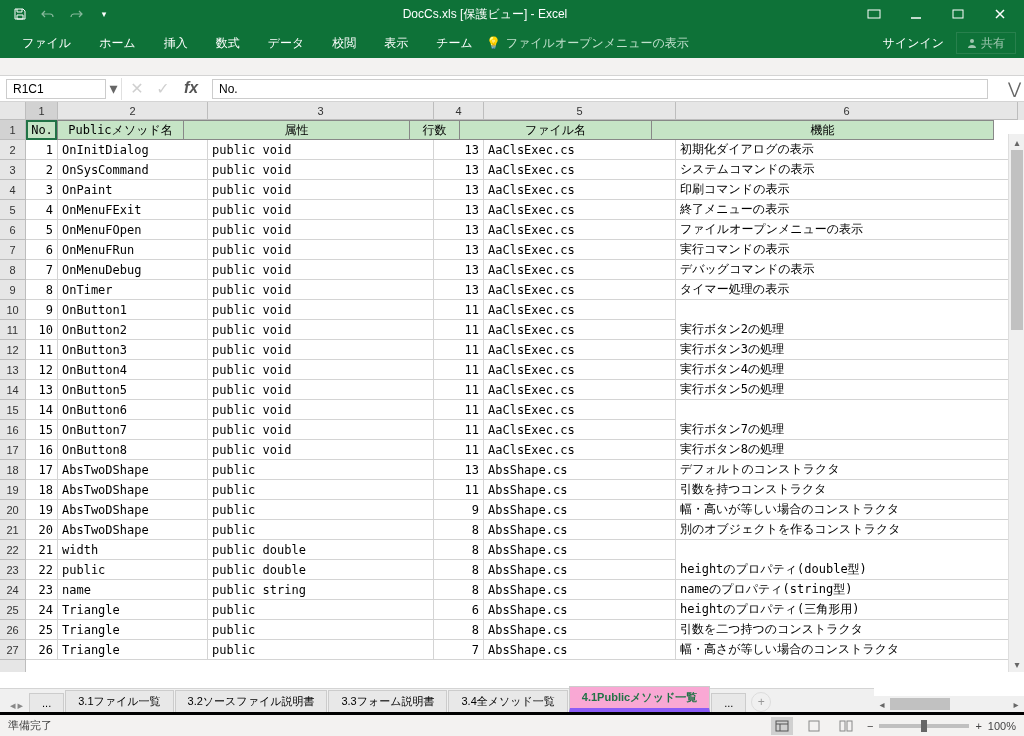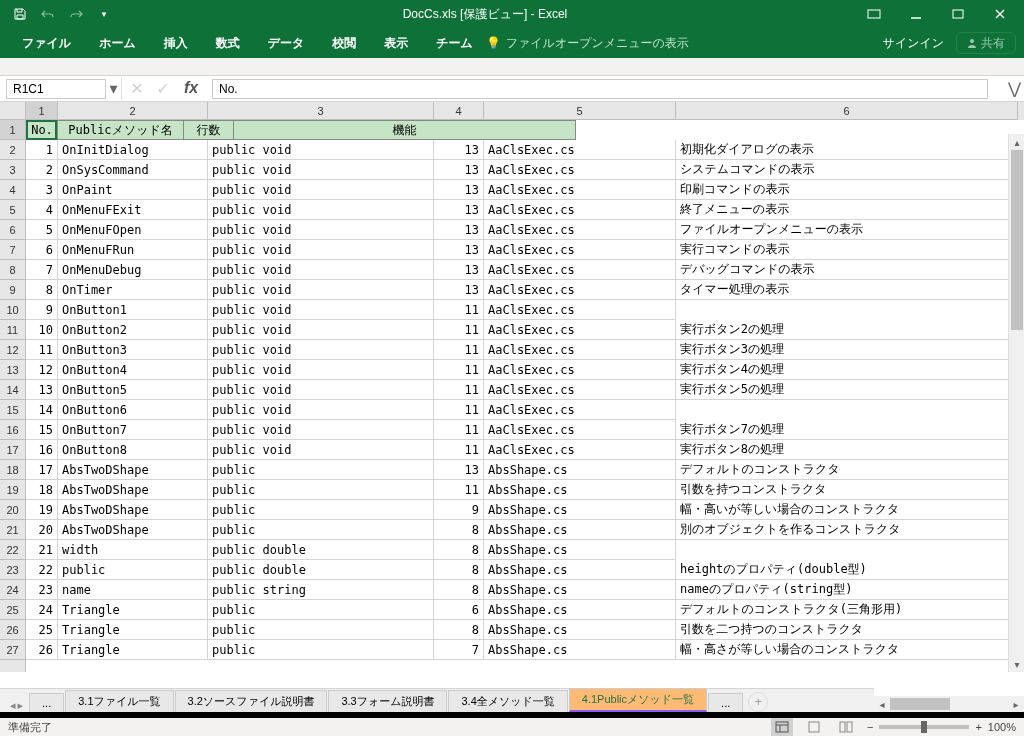--- a/index.html
+++ b/index.html
@@ -4,25 +4,25 @@
 <style>
 * { margin: 0; padding: 0; box-sizing: border-box; font-family: "Meiryo UI", "Yu Gothic", sans-serif; }
 body { background: #fff; width: 1024px; height: 736px; overflow: hidden; position: relative; }
 .titlebar { background: #0e7238; height: 28px; display: flex; align-items: center; color: #fff; font-size: 12px; }
 .qat { display: flex; align-items: center; padding-left: 8px; gap: 4px; }
 .qat-btn { width: 24px; height: 24px; display: flex; align-items: center; justify-content: center; cursor: pointer; }
 .title-center { flex: 1; text-align: center; }
 .winctl { display: flex; gap: 2px; padding-right: 4px; }
 .winctl-btn { width: 40px; height: 24px; display: flex; align-items: center; justify-content: center; cursor: pointer; }
 .ribbon { background: #0e7238; height: 30px; display: flex; align-items: center; padding: 0 8px; color: #fff; font-size: 12px; }
-.ribbon-tab { padding: 0 14px; cursor: pointer; height: 100%; display: flex; align-items: center; font-weight: bold; }
+.ribbon-tab { padding: 0 14px; cursor: pointer; height: 100%; display: flex; align-items: center; }
 .ribbon-spacer { flex: 1; }
 .tellme { display: flex; align-items: center; gap: 4px; color: #c0e0cc; }
 .signin { padding: 0 12px; cursor: pointer; }
-.share { padding: 0 10px; cursor: pointer; display: flex; align-items: center; gap: 4px; border: 1px solid #3a8a5c; border-radius: 6px; height: 22px; opacity: 0.6; }
+.share { padding: 0 10px; cursor: pointer; display: flex; align-items: center; gap: 4px; border: 1px solid #3a8a5c; border-radius: 0; height: 22px; opacity: 0.6; }
 .ribbon-body { background: #f3f2f1; height: 18px; border-bottom: 1px solid #d4d4d4; }
 .formula-bar { display: flex; align-items: center; height: 26px; border-bottom: 1px solid #d4d4d4; background: #fff; }
 .namebox { width: 100px; border: 1px solid #ccc; padding: 2px 6px; margin: 2px 0 2px 6px; font-size: 12px; background: #fff; }
 .fb-dd { width: 16px; display: flex; align-items: center; justify-content: center; color: #666; cursor: pointer; border-right: 1px solid #e0e0e0; height: 22px; }
 .fb-btns { display: flex; padding: 0 6px; gap: 8px; color: #888; }
 .fb-btn { cursor: pointer; width: 18px; text-align: center; }
 .fx { font-style: italic; font-weight: bold; color: #555; cursor: pointer; width: 22px; text-align: center; }
 .formula-input { flex: 1; border: 1px solid #ccc; padding: 2px 6px; margin: 2px 20px 2px 4px; font-size: 12px; }
 .formula-dd { width: 16px; color: #666; cursor: pointer; }
 .grid { display: flex; height: 552px; }
@@ -43,23 +43,23 @@
 .scrollbar-v { position: absolute; right: 0; top: 134px; width: 16px; height: 538px; background: #f0f0f0; border-left: 1px solid #dedede; }
 .scroll-thumb-v { position: absolute; top: 16px; left: 2px; width: 12px; height: 180px; background: #c1c1c1; }
 .scroll-arrow { width: 16px; height: 16px; display: flex; align-items: center; justify-content: center; color: #666; cursor: pointer; font-size: 10px; }
 .scrollbar-h { position: absolute; bottom: 24px; right: 0; width: 150px; height: 16px; background: #f0f0f0; display: flex; align-items: center; }
 .scroll-track-h { flex: 1; position: relative; height: 16px; }
 .scroll-thumb-h { position: absolute; left: 0; top: 2px; height: 12px; width: 60px; background: #c1c1c1; }
 .tabstrip { position: absolute; bottom: 24px; left: 0; right: 150px; height: 24px; background: #f0f0f0; display: flex; align-items: flex-end; border-top: 1px solid #d4d4d4; padding-left: 4px; }
 .tab-nav { display: flex; gap: 2px; padding: 0 6px; color: #888; }
 .tab-nav span { cursor: pointer; font-size: 11px; }
 .sheet-tab { padding: 3px 12px; font-size: 11px; border: 1px solid #ccc; border-bottom: none; background: #e8e8e8; cursor: pointer; margin-right: 1px; }
-.sheet-tab.active { background: #fdba74; color: #217346; border-bottom: 2px solid #8b5cf6; font-weight: normal; }
+.sheet-tab.active { background: #f9a8d4; color: #217346; border-bottom: 4px solid #8b5cf6; font-weight: bold; }
 .add-sheet { width: 20px; height: 20px; display: flex; align-items: center; justify-content: center; color: #999; cursor: pointer; border: 1px solid #ddd; border-radius: 50%; margin-left: 4px; font-size: 12px; }
-.statusbar { position: absolute; bottom: 0; left: 0; right: 0; height: 24px; background: #f3f2f1; border-top: 6px solid #000000; display: flex; align-items: center; font-size: 11px; padding: 0 8px; color: #444; }
+.statusbar { position: absolute; bottom: 0; left: 0; right: 0; height: 24px; background: #f3f2f1; border-top: 3px solid #000000; display: flex; align-items: center; font-size: 11px; padding: 0 8px; color: #444; }
 .status-right { margin-left: auto; display: flex; align-items: center; gap: 10px; }
 .view-btn { width: 22px; height: 18px; display: flex; align-items: center; justify-content: center; cursor: pointer; color: #666; border: 1px solid transparent; }
 .view-btn.active { background: #d0d0d0; }
 .zoom { display: flex; align-items: center; gap: 6px; }
 .zoom-slider { width: 90px; height: 4px; background: #c0c0c0; position: relative; }
 .zoom-thumb { position: absolute; left: 42px; top: -4px; width: 6px; height: 12px; background: #666; }
 svg { display: block; }
 </style>
 </head>
 <body>
@@ -185,21 +185,23 @@
         <div class="rowhdr">23</div>
         <div class="rowhdr">24</div>
         <div class="rowhdr">25</div>
         <div class="rowhdr">26</div>
         <div class="rowhdr">27</div>
       </div>
       <div class="data-area">
         <div class="data-row hdr-row">
           <div class="cell" style="width:32px">No.</div>
           <div class="cell" style="width:126px">Publicメソッド名</div>
+          <div class="cell" style="width:226px">属性</div>
           <div class="cell" style="width:50px">行数</div>
+          <div class="cell" style="width:192px">ファイル名</div>
           <div class="cell" style="width:342px">機能</div>
         </div>
         <div class="data-row">
           <div class="cell num" style="width:32px">1</div>
           <div class="cell" style="width:150px">OnInitDialog</div>
           <div class="cell" style="width:226px">public void</div>
           <div class="cell num" style="width:50px">13</div>
           <div class="cell" style="width:192px">AaClsExec.cs</div>
           <div class="cell" style="width:342px">初期化ダイアログの表示</div>
         </div>
@@ -375,21 +377,21 @@
           <div class="cell num" style="width:50px">8</div>
           <div class="cell" style="width:192px">AbsShape.cs</div>
           <div class="cell" style="width:342px">nameのプロパティ(string型)</div>
         </div>
         <div class="data-row">
           <div class="cell num" style="width:32px">24</div>
           <div class="cell" style="width:150px">Triangle</div>
           <div class="cell" style="width:226px">public</div>
           <div class="cell num" style="width:50px">6</div>
           <div class="cell" style="width:192px">AbsShape.cs</div>
-          <div class="cell" style="width:342px">デフォルトのコンストラクタ(三角形用)</div>
+          <div class="cell" style="width:342px">heightのプロパティ(三角形用)</div>
         </div>
         <div class="data-row">
           <div class="cell num" style="width:32px">25</div>
           <div class="cell" style="width:150px">Triangle</div>
           <div class="cell" style="width:226px">public</div>
           <div class="cell num" style="width:50px">8</div>
           <div class="cell" style="width:192px">AbsShape.cs</div>
           <div class="cell" style="width:342px">引数を二つ持つのコンストラクタ</div>
         </div>
         <div class="data-row">

